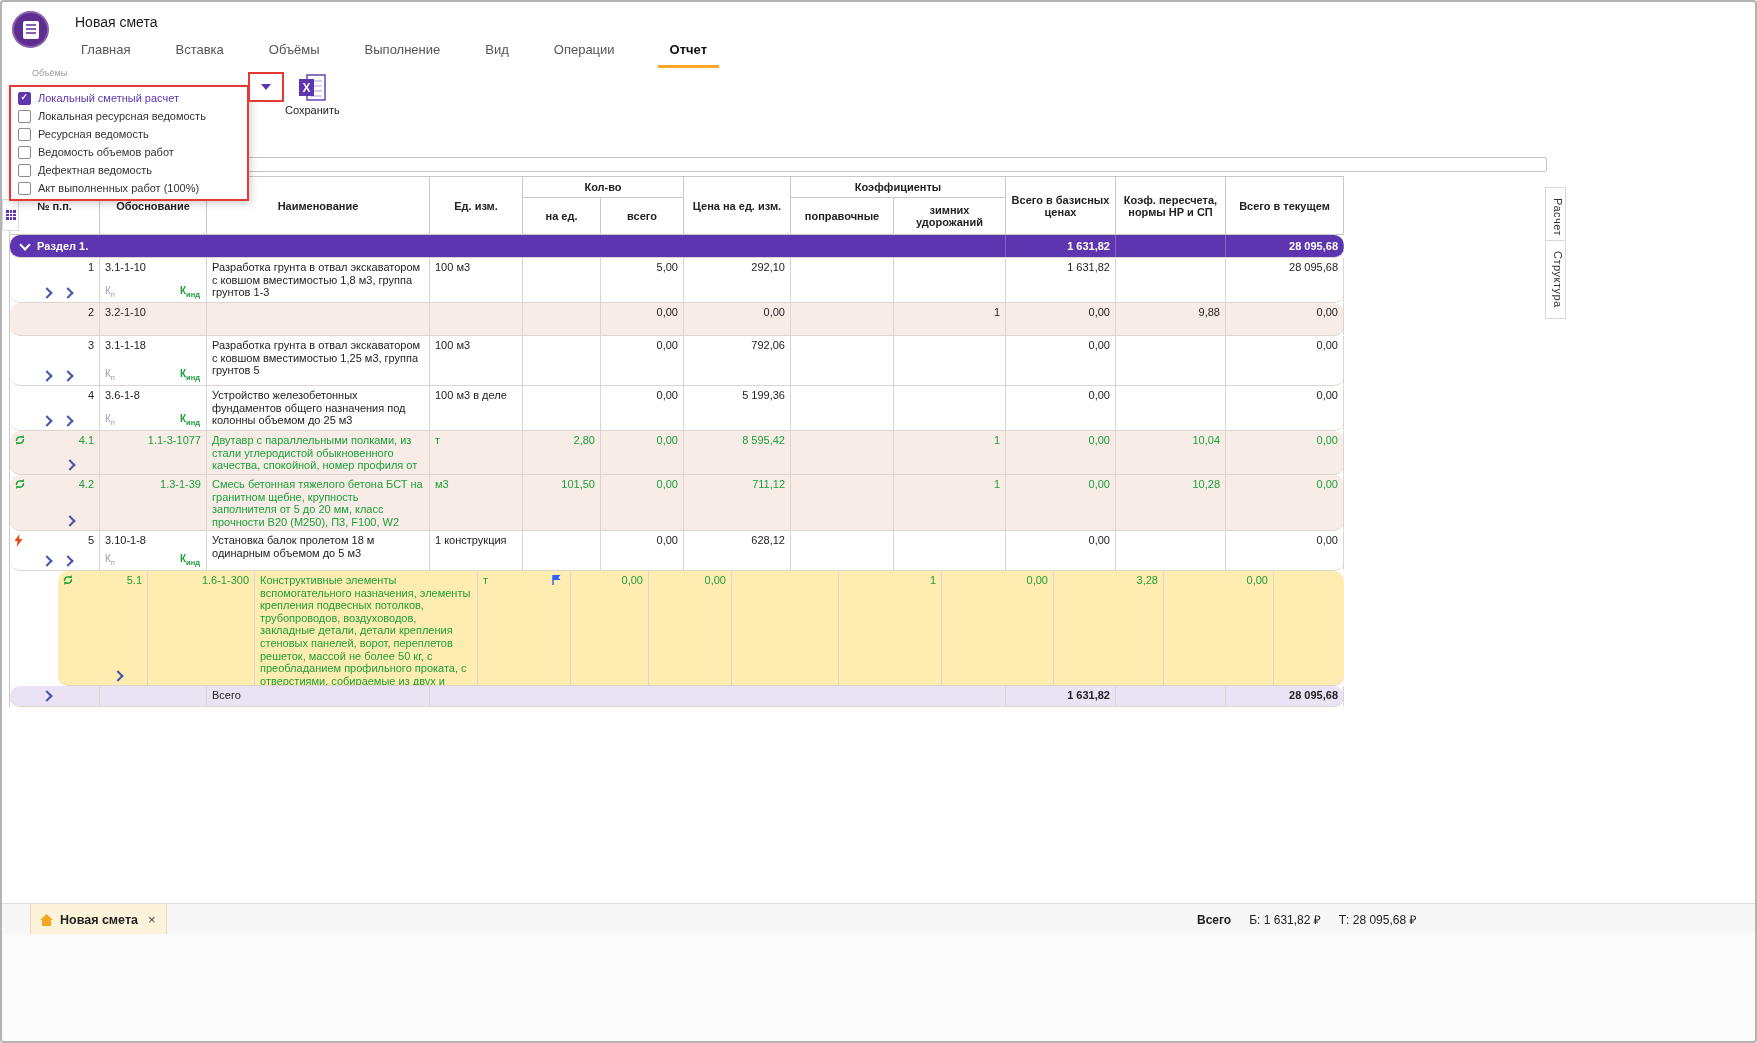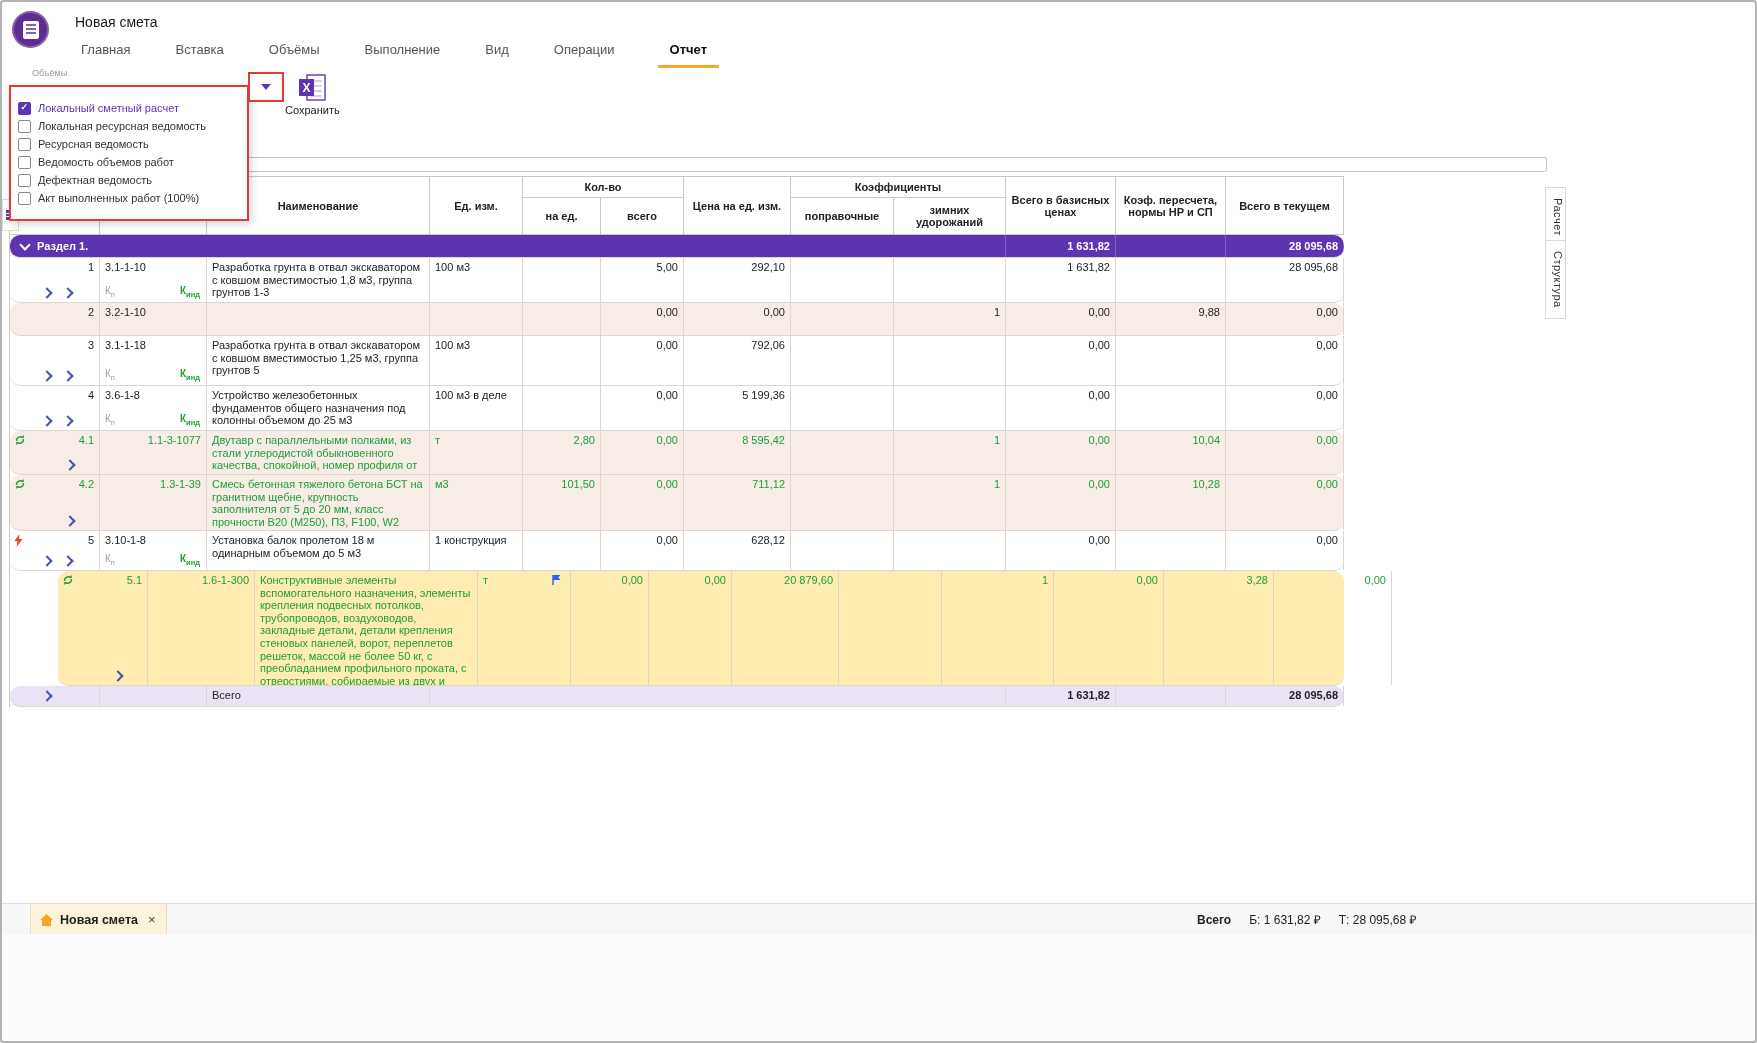--- a/index.html
+++ b/index.html
@@ -16,21 +16,21 @@
   .rtab.active{color:#111;font-weight:bold;border-bottom:3px solid var(--tab-underline,#f9a825);padding:6px 12px 8px;}
 
   
   .forms-label{position:absolute;left:30px;top:66px;font-size:9px;color:#999;}
   .dd-button-wrap{position:absolute;left:246px;top:70px;width:36px;height:30px;z-index:51;
                   border:2px solid var(--annotation-red,#e53935);background:#fff;display:flex;
                   align-items:center;justify-content:center;box-sizing:border-box;}
   .dd-arrow{width:0;height:0;border-left:5px solid transparent;border-right:5px solid transparent;
             border-top:6px solid var(--accent,#5e35b1);}
   .dd-panel{position:absolute;left:7px;top:83px;width:240px;box-sizing:border-box;z-index:50;
-            border:2px solid var(--annotation-red,#e53935);background:#fff;padding:12px 0;
+            border:2px solid var(--annotation-red,#e53935);background:#fff;padding:2px 0;
             box-shadow:2px 3px 8px rgba(0,0,0,.18);}
   .dd-item{display:flex;align-items:center;gap:7px;height:18px;padding:0 7px;font-size:11px;color:#333;cursor:pointer;}
   .cb{width:11px;height:11px;border:1px solid #8a8a8a;background:#fff;border-radius:2px;position:relative;flex:0 0 auto;}
   .cb.checked{background:var(--accent,#5e35b1);border-color:var(--accent,#5e35b1);}
   .cb.checked::after{content:"✓";position:absolute;left:1.5px;top:-1px;color:#fff;font-size:9px;font-weight:bold;}
   .dd-item.first .dd-text{color:var(--accent,#5e35b1);}
   .save-btn{position:absolute;left:283px;top:72px;width:54px;text-align:center;cursor:pointer;}
   .save-label{display:block;font-size:11px;color:#222;margin-top:3px;}
   .filter-input{position:absolute;left:10px;top:155px;width:1535px;height:15px;box-sizing:border-box;
                 border:1px solid #c4c4c4;border-radius:2px;font-size:11px;padding:0 4px;}
@@ -397,21 +397,20 @@
       <div class="cell name">Конструктивные элементы вспомогательного назначения, элементы крепления подвесных потолков, трубопроводов, воздуховодов, закладные детали, детали крепления стеновых панелей, ворот, переплетов решеток, массой не более 50 кг, с преобладанием профильного проката, с отверстиями, собираемые из двух и более деталей</div>
       <div class="cell">
         <span>т</span>
         <span class="flag"><svg width="11" height="12" viewBox="0 0 11 12">
               <path d="M2 1v10" stroke="#2962ff" stroke-width="1.4"></path>
               <path d="M2 1h7.5L7.3 3.4 9.5 6H2z" fill="#2962ff"></path>
             </svg></span>
       </div>
       <div class="cell rnum">0,00</div>
       <div class="cell rnum">0,00</div>
-      <div class="cell rnum">20 879,60</div>
       <div class="cell rnum"></div>
       <div class="cell rnum">1</div>
       <div class="cell rnum">0,00</div>
       <div class="cell rnum">3,28</div>
       <div class="cell rnum">0,00</div>
     </div>
 
     <div class="trow tfoot">
       <div class="cell">
         <span class="arrows">

